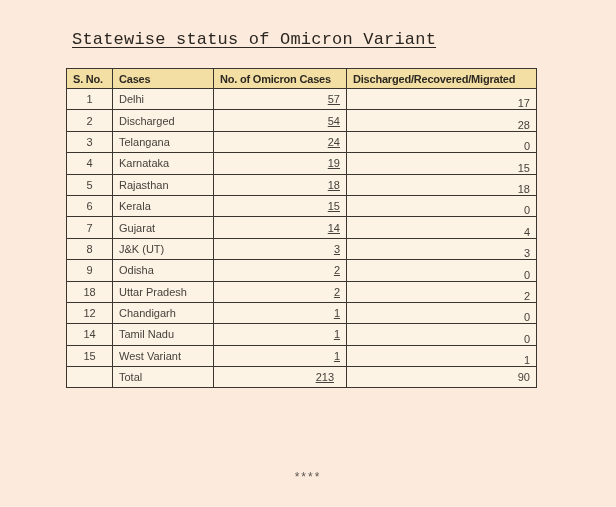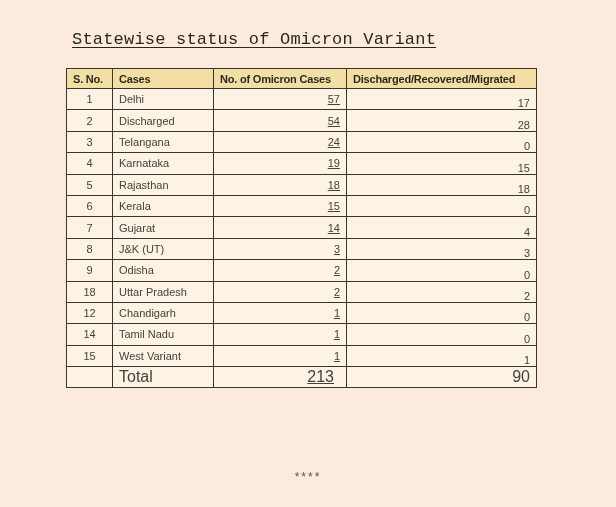--- a/index.html
+++ b/index.html
@@ -65,21 +65,21 @@
   th.h-disch{text-align:center;padding:0 2px;}
   td.t-sno{text-align:center;}
   td.t-state{text-align:left;}
   td.t-cases{text-align:right;padding-right:10px;text-decoration:underline;}
   td.t-disch{
     text-align:right;padding-right:8px;
     vertical-align:bottom;
     line-height:1.0;
     padding-bottom:1px;
   }
-  tr.total-row td{font-size:16px;}
+  tr.total-row td{font-size:11px;}
   tr.total-row td.t-disch{vertical-align:middle;line-height:normal;padding-bottom:0;}
   tr.total-row td.t-cases{padding-right:12px;}
   .footer{
     position:absolute;
     left:0;right:0;
     top:470px;
     text-align:center;
     font-size:12px;
     letter-spacing:2px;
     color:#5d5750;

